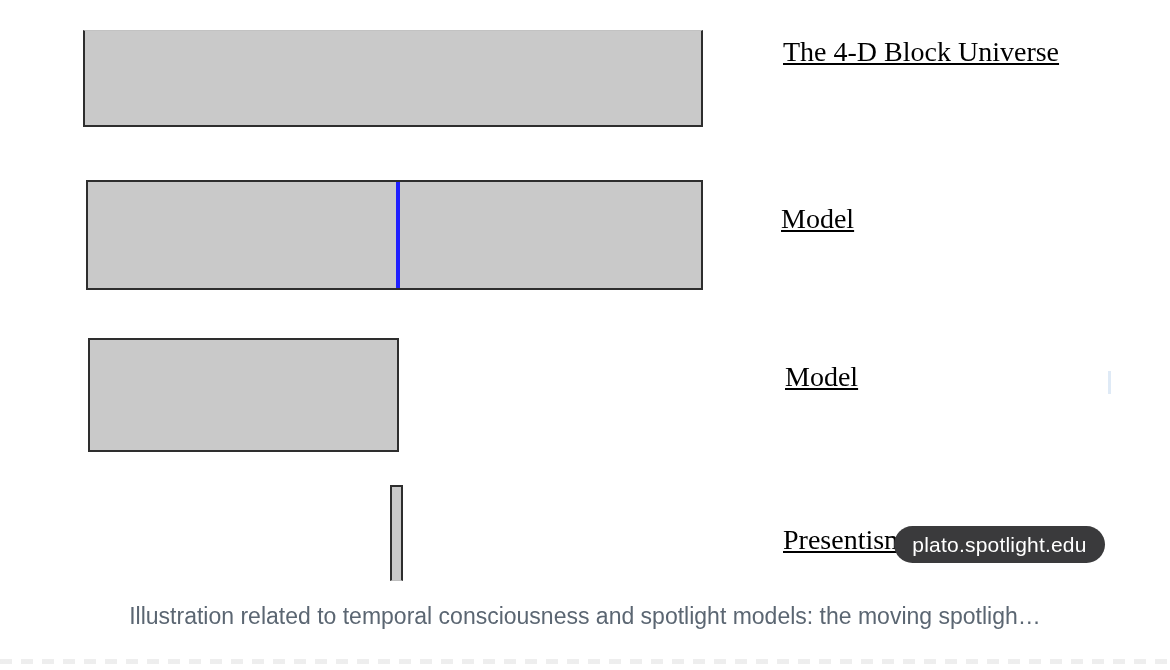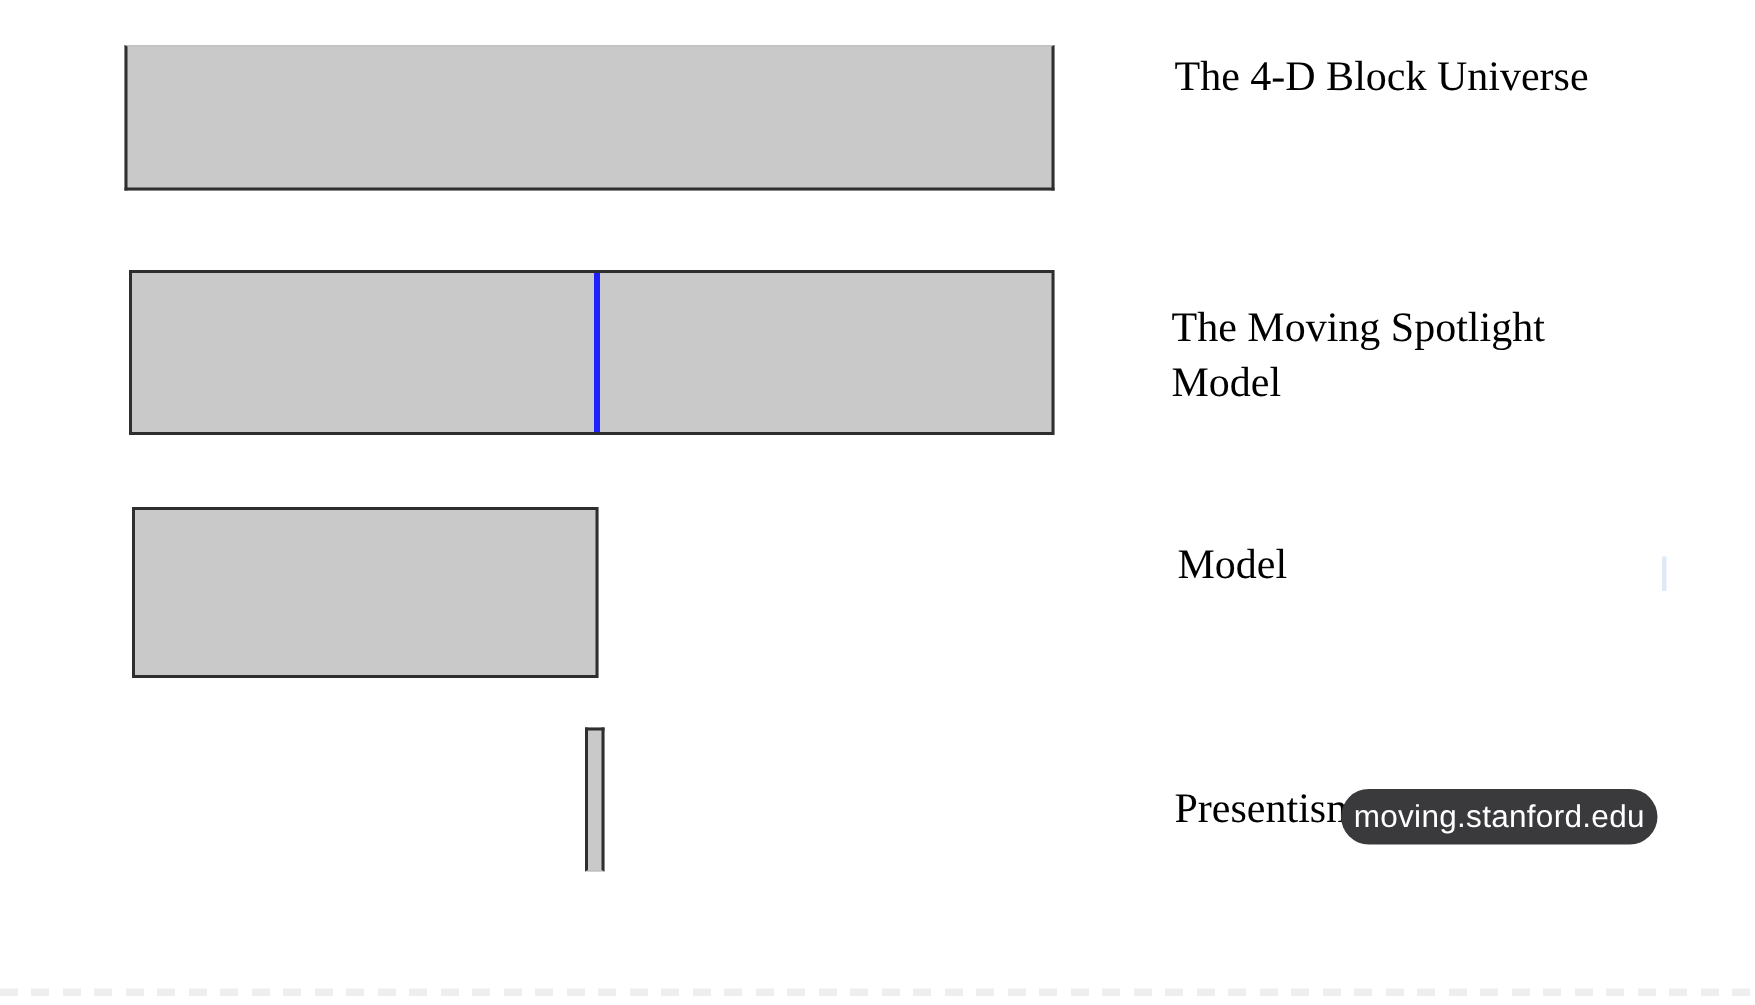--- a/index.html
+++ b/index.html
@@ -37,21 +37,21 @@
 
   
   .row-label {
     position: absolute;
     font-family: "Liberation Serif", serif;
     font-size: 28px;
     line-height: 37px;
     color: #000000;
     white-space: nowrap;
   }
-  .row-label span { display: block; }
+  .row-label span { display: block; text-decoration: underline; }
   .label-eternalism { left: 783px; top: 33px; }
   .label-spotlight  { left: 781px; top: 200px; }
   .label-growing    { left: 785px; top: 358px; }
   .label-presentism { left: 783px; top: 521px; }
 
   
   .artifact-line {
     position: absolute;
     left: 1108px; top: 371px; width: 3px; height: 23px;
     background: #dfeaf6;
@@ -105,35 +105,35 @@
 
   <div class="bar bar-eternalism"></div>
   <div class="row-label label-eternalism">
     <span>The 4-D Block Universe</span>
   </div>
 
   <div class="bar bar-spotlight">
     <div class="spotlight-line"></div>
   </div>
   <div class="row-label label-spotlight">
-    <span>The Moving Spotlight</span>
     <span>Model</span>
   </div>
 
   <div class="bar bar-growing"></div>
   <div class="row-label label-growing">
     <span>Model</span>
   </div>
   <div class="artifact-line"></div>
 
   <div class="bar bar-presentism"></div>
   <div class="row-label label-presentism">
     <span>Presentism</span>
   </div>
 
   <div class="source-badge">
-    <span>moving.stanford.edu</span>
+    <span>plato.spotlight.edu</span>
   </div>
 
+  <div class="caption">Illustration related to temporal consciousness and spotlight models: the moving spotligh…</div>
 
   <div class="bottom-dashes"></div>
 
 </div>
 
 </body></html>

